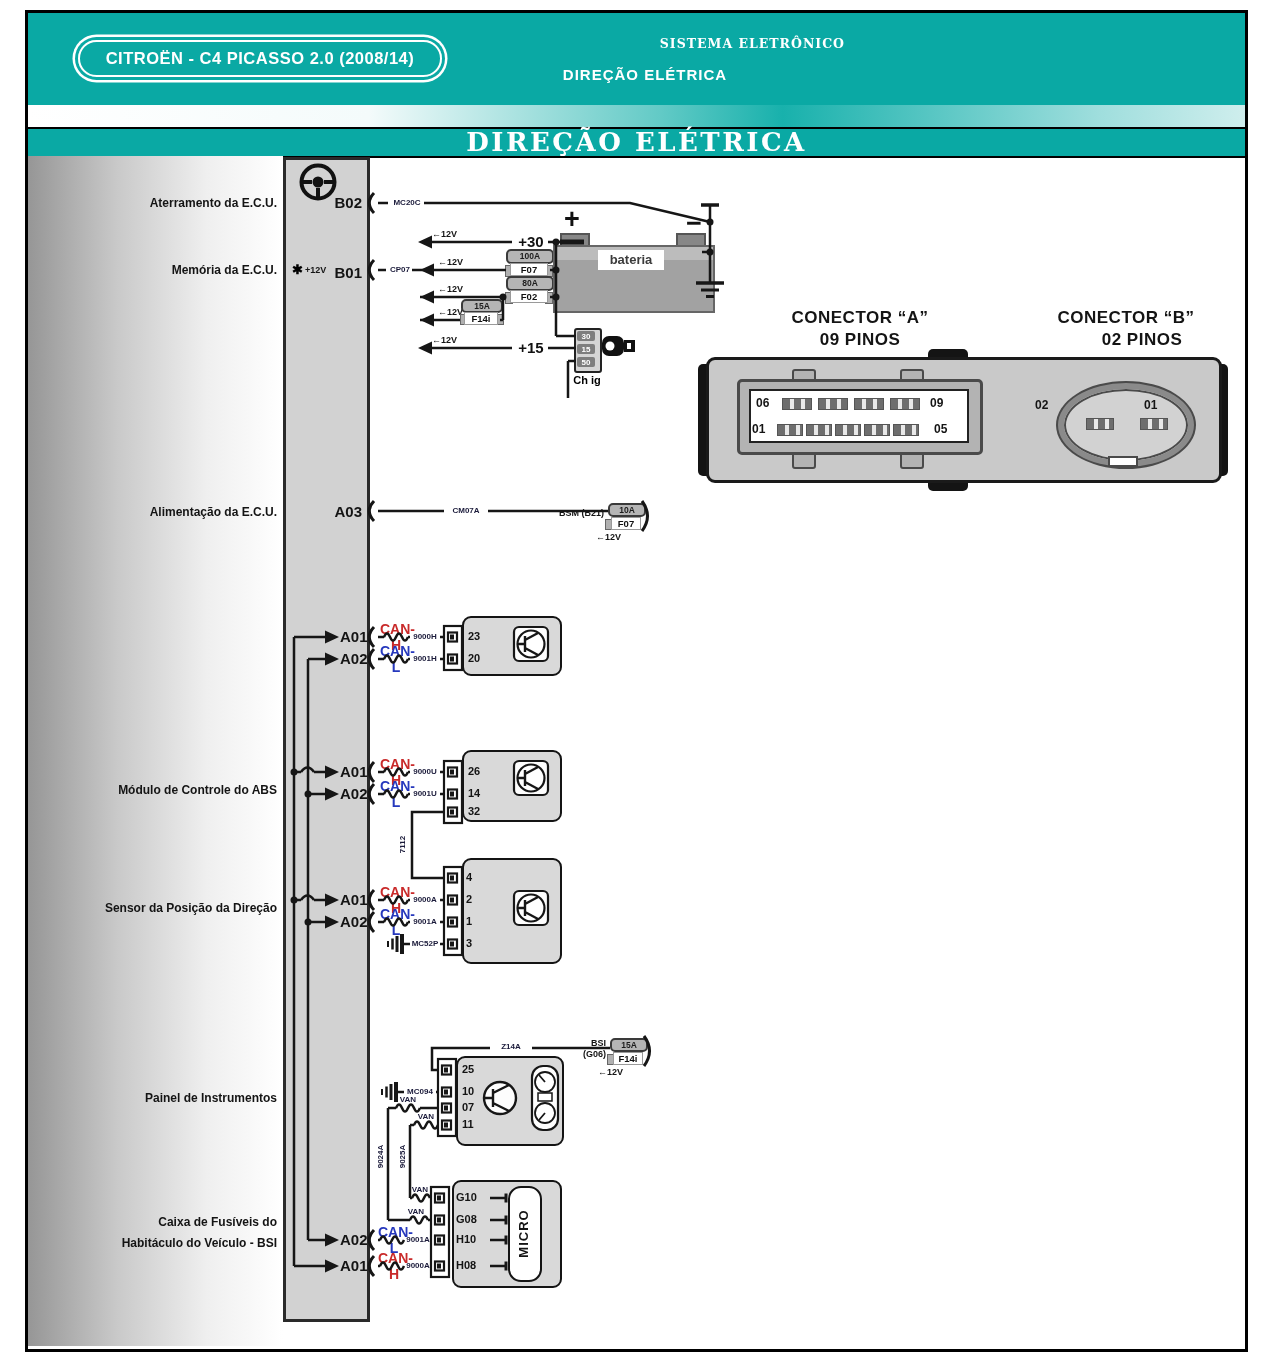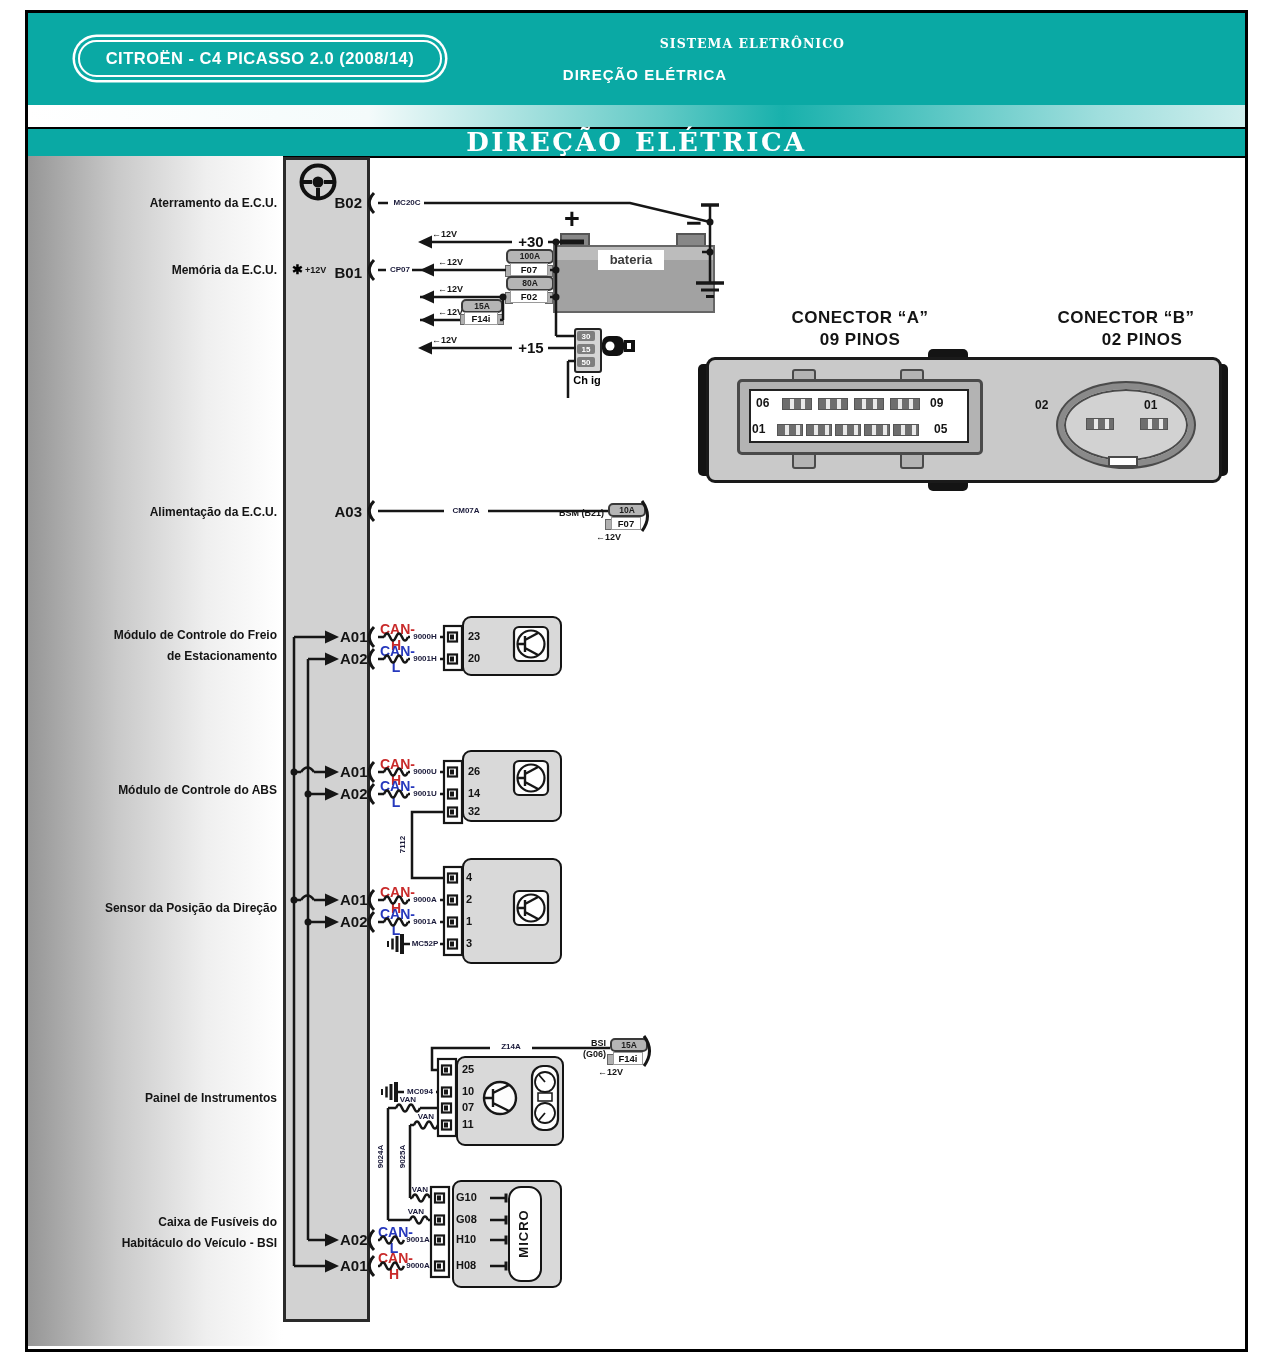--- a/index.html
+++ b/index.html
@@ -73,22 +73,20 @@
   <div class="abs band" style="left:28px;top:105px;width:1217px;height:22px;"></div>
   <div class="abs banner" style="left:28px;top:127px;width:1217px;height:27px;">DIREÇÃO ELÉTRICA</div>
 
   <div class="abs lgrad" style="left:28px;top:156px;width:255px;height:1190px;"></div>
 
   <div class="abs ecucol" style="left:283px;top:157px;width:81px;height:1159px;"></div>
 
   <div class="abs lbl" style="left:40px;top:193px;width:237px;">Aterramento da E.C.U.</div>
   <div class="abs lbl" style="left:40px;top:260px;width:237px;">Memória da E.C.U.</div>
   <div class="abs lbl" style="left:40px;top:502px;width:237px;">Alimentação da E.C.U.</div>
-  <div class="abs lbl" style="left:40px;top:625px;width:237px;">Módulo de Controle do Freio
-de Estacionamento</div>
   <div class="abs lbl" style="left:40px;top:780px;width:237px;">Módulo de Controle do ABS</div>
   <div class="abs lbl" style="left:33px;top:898px;width:244px;">Sensor da Posição da Direção</div>
   <div class="abs lbl" style="left:40px;top:1088px;width:237px;">Painel de Instrumentos</div>
   <div class="abs lbl" style="left:33px;top:1212px;width:244px;">Caixa de Fusíveis do
 Habitáculo do Veículo - BSI</div>
 
 
   <div class="abs pin pr" style="left:318px;top:194px;width:44px;">B02</div>
   <div class="abs pin pr" style="left:318px;top:244px;width:44px;margin-top:20px;">B01</div>
   <div class="abs pin pr" style="left:318px;top:503px;width:44px;">A03</div>

